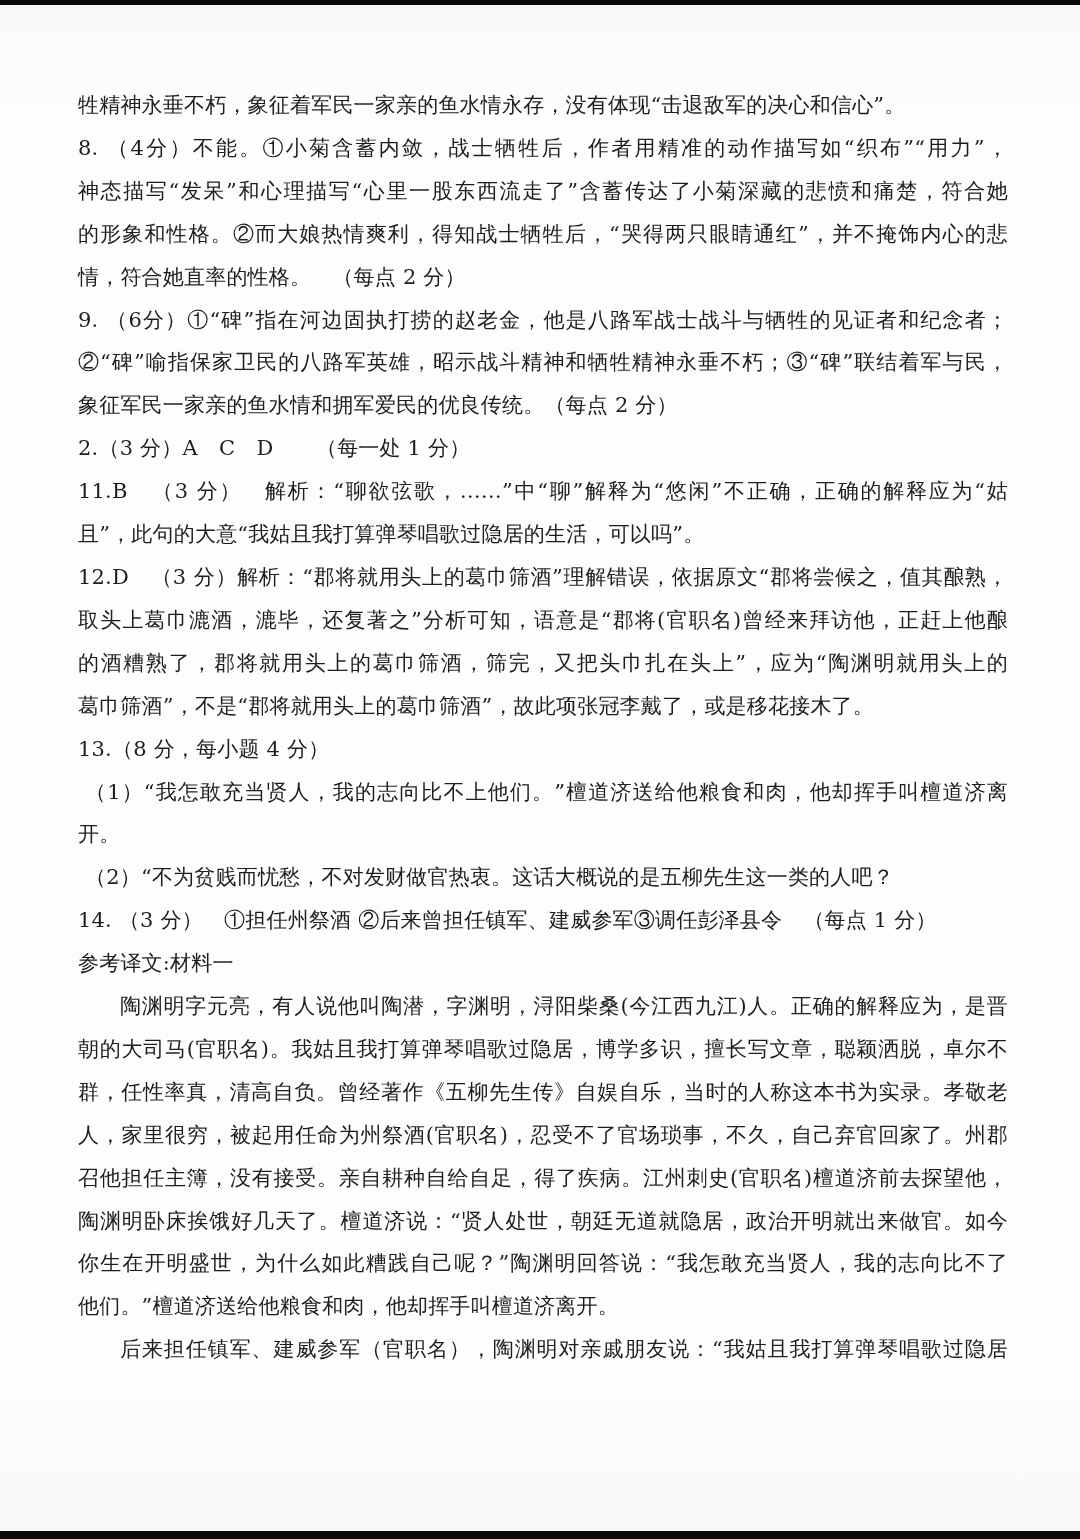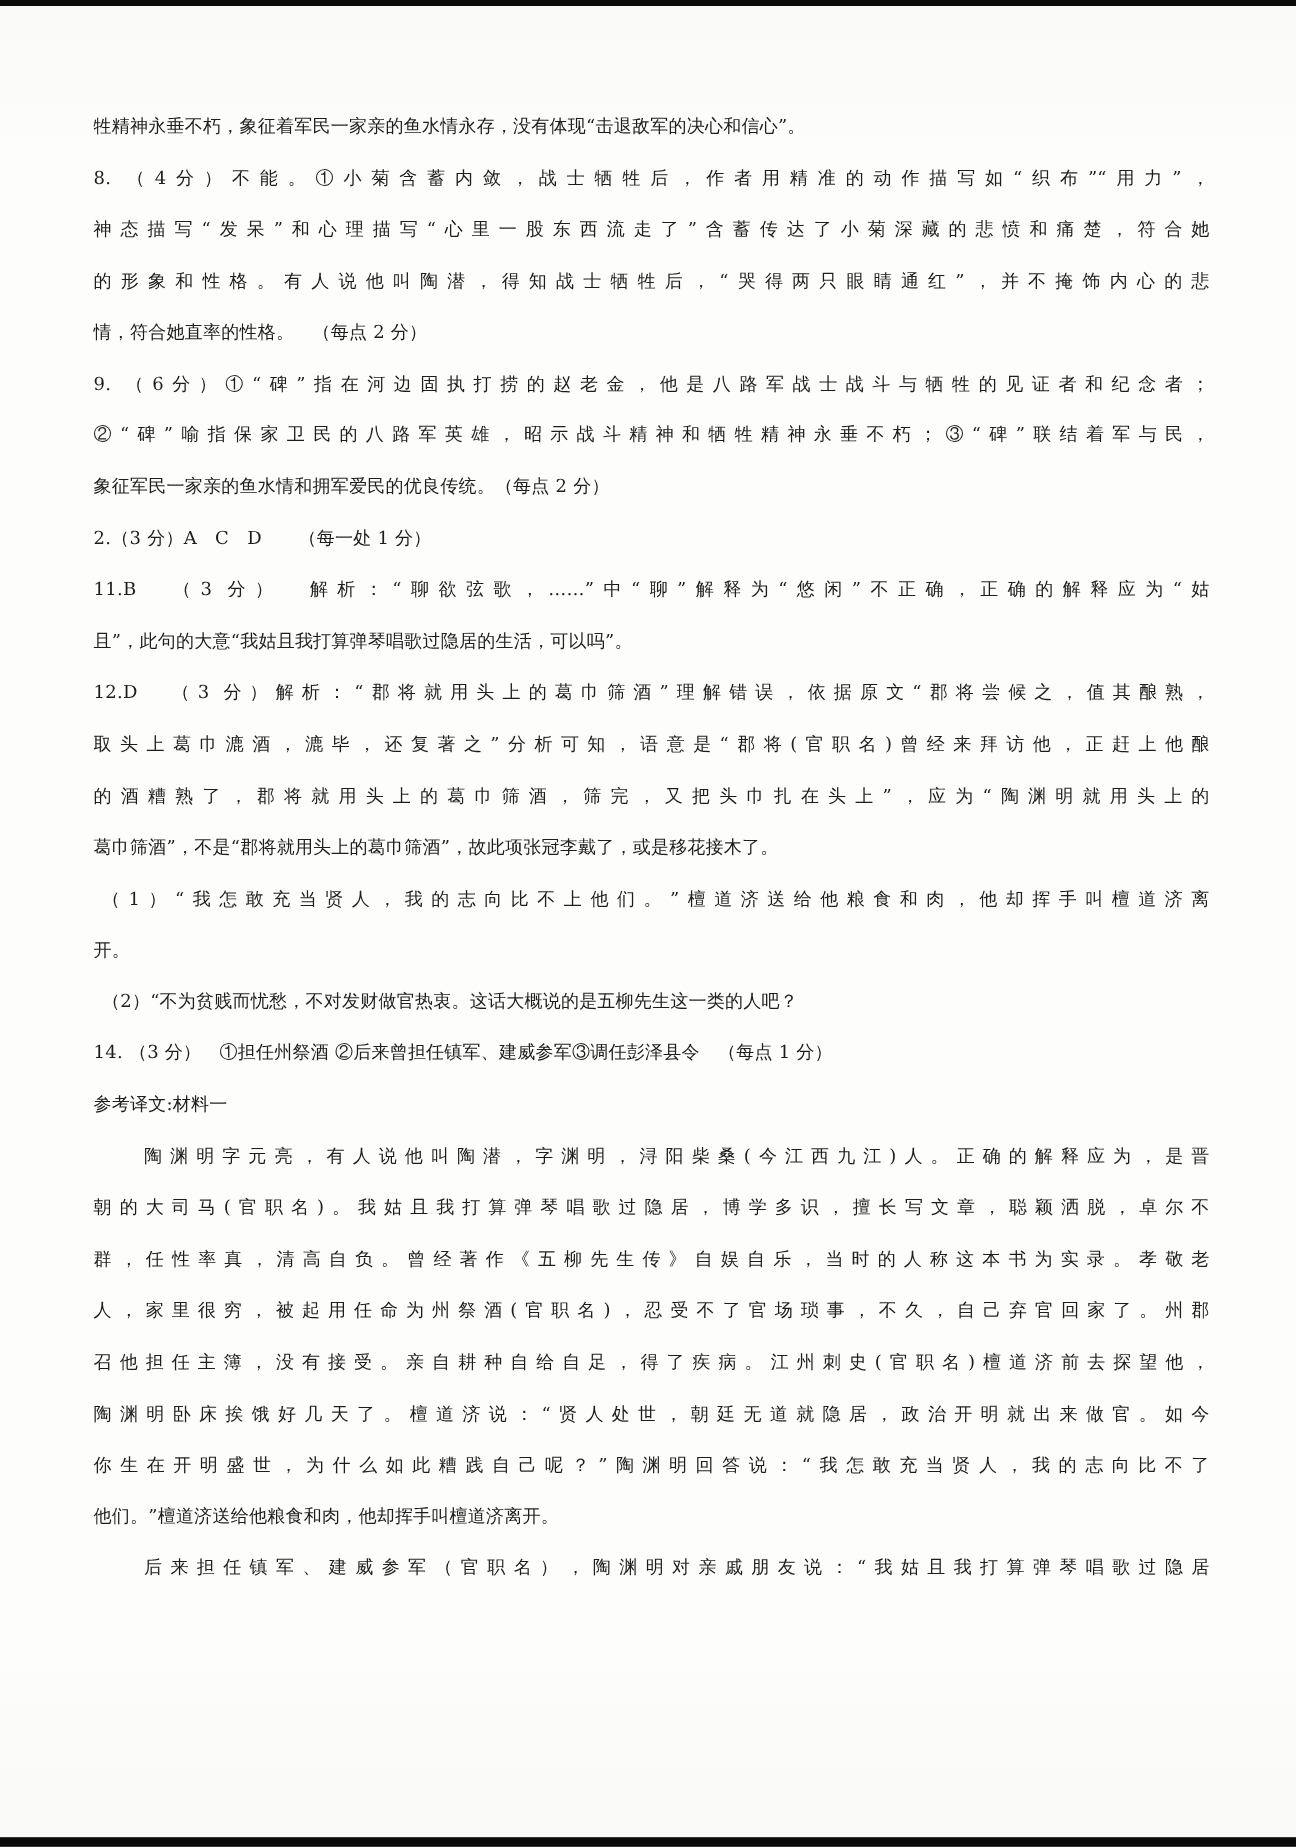--- a/index.html
+++ b/index.html
@@ -27,21 +27,21 @@
     z-index: 5;
   }
   .letterbox.top { top: 0; height: 5px; }
   .letterbox.bottom { bottom: 0; height: 8px; }
   .content {
     position: absolute;
     top: 84px;
     left: 78px;
     width: 930px;
     color: #1d1d1d;
-    font-size: 15px;
+    font-size: 21px;
     line-height: 42.9px;
     letter-spacing: 0.2px;
   }
   .line {
     min-height: 42.9px;
     text-align: left;
   }
   .line.full {
     text-align: justify;
     text-align-last: justify;
@@ -51,32 +51,33 @@
 </style>
 </head>
 <body>
 
 <div class="page">
   <div class="letterbox top"></div>
   <main class="content" id="content">
       <div class="line">牲精神永垂不朽，象征着军民一家亲的鱼水情永存，没有体现“击退敌军的决心和信心”。</div>
       <div class="line full">8. （4分）不能。①小菊含蓄内敛，战士牺牲后，作者用精准的动作描写如“织布”“用力”，</div>
       <div class="line full">神态描写“发呆”和心理描写“心里一股东西流走了”含蓄传达了小菊深藏的悲愤和痛楚，符合她</div>
-      <div class="line full">的形象和性格。有人说他叫陶潜，得知战士牺牲后，“哭得两只眼睛通红”，并不掩饰内心的悲</div>
+      <div class="line full">的形象和性格。②而大娘热情爽利，得知战士牺牲后，“哭得两只眼睛通红”，并不掩饰内心的悲</div>
       <div class="line">情，符合她直率的性格。　（每点 2 分）</div>
       <div class="line full">9. （6分）①“碑”指在河边固执打捞的赵老金，他是八路军战士战斗与牺牲的见证者和纪念者；</div>
       <div class="line full">②“碑”喻指保家卫民的八路军英雄，昭示战斗精神和牺牲精神永垂不朽；③“碑”联结着军与民，</div>
       <div class="line">象征军民一家亲的鱼水情和拥军爱民的优良传统。（每点 2 分）</div>
       <div class="line">2.（3 分）A　C　D　　（每一处 1 分）</div>
       <div class="line full">11.B　（3 分）　解析：“聊欲弦歌，……”中“聊”解释为“悠闲”不正确，正确的解释应为“姑</div>
       <div class="line">且”，此句的大意“我姑且我打算弹琴唱歌过隐居的生活，可以吗”。</div>
       <div class="line full">12.D　（3 分）解析：“郡将就用头上的葛巾筛酒”理解错误，依据原文“郡将尝候之，值其酿熟，</div>
       <div class="line full">取头上葛巾漉酒，漉毕，还复著之”分析可知，语意是“郡将(官职名)曾经来拜访他，正赶上他酿</div>
       <div class="line full">的酒糟熟了，郡将就用头上的葛巾筛酒，筛完，又把头巾扎在头上”，应为“陶渊明就用头上的</div>
       <div class="line">葛巾筛酒”，不是“郡将就用头上的葛巾筛酒”，故此项张冠李戴了，或是移花接木了。</div>
+      <div class="line">13.（8 分，每小题 4 分）</div>
       <div class="line full indent-half">（1）“我怎敢充当贤人，我的志向比不上他们。”檀道济送给他粮食和肉，他却挥手叫檀道济离</div>
       <div class="line">开。</div>
       <div class="line indent-half">（2）“不为贫贱而忧愁，不对发财做官热衷。这话大概说的是五柳先生这一类的人吧？</div>
       <div class="line">14. （3 分）　①担任州祭酒 ②后来曾担任镇军、建威参军③调任彭泽县令　（每点 1 分）</div>
       <div class="line">参考译文:材料一</div>
       <div class="line full indent-para">陶渊明字元亮，有人说他叫陶潜，字渊明，浔阳柴桑(今江西九江)人。正确的解释应为，是晋</div>
       <div class="line full">朝的大司马(官职名)。我姑且我打算弹琴唱歌过隐居，博学多识，擅长写文章，聪颖洒脱，卓尔不</div>
       <div class="line full">群，任性率真，清高自负。曾经著作《五柳先生传》自娱自乐，当时的人称这本书为实录。孝敬老</div>
       <div class="line full">人，家里很穷，被起用任命为州祭酒(官职名)，忍受不了官场琐事，不久，自己弃官回家了。州郡</div>
       <div class="line full">召他担任主簿，没有接受。亲自耕种自给自足，得了疾病。江州刺史(官职名)檀道济前去探望他，</div>

